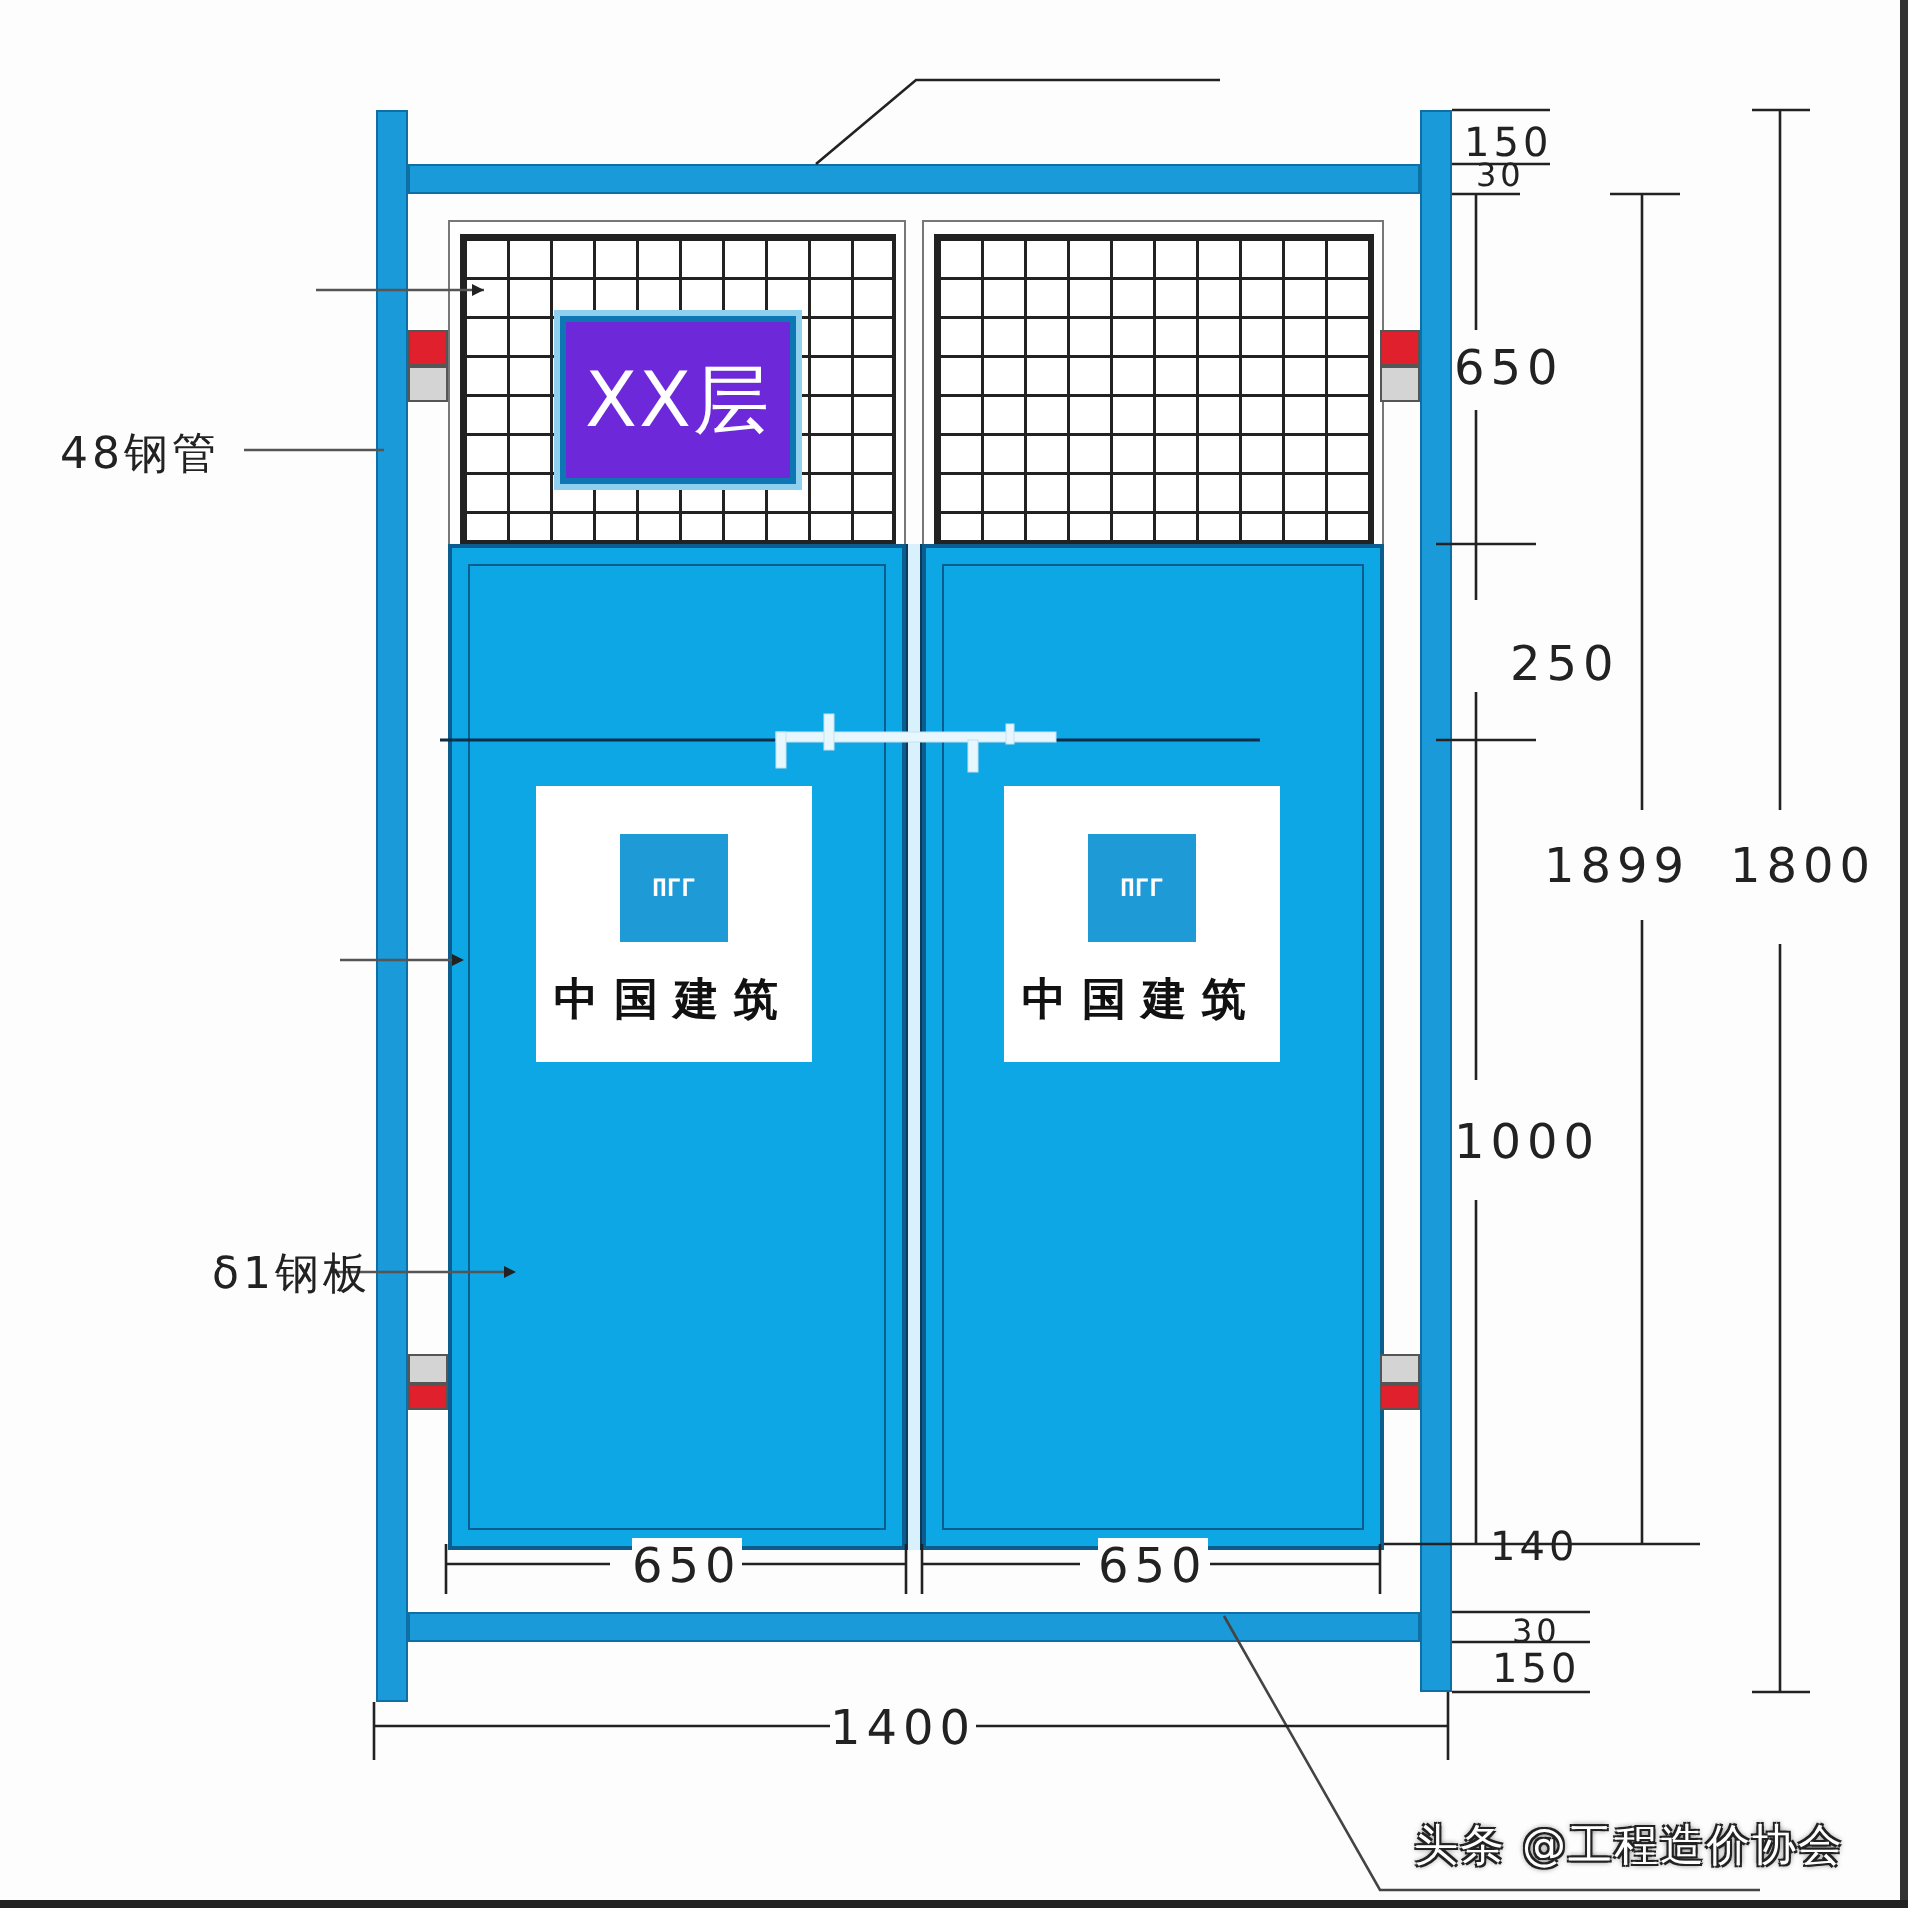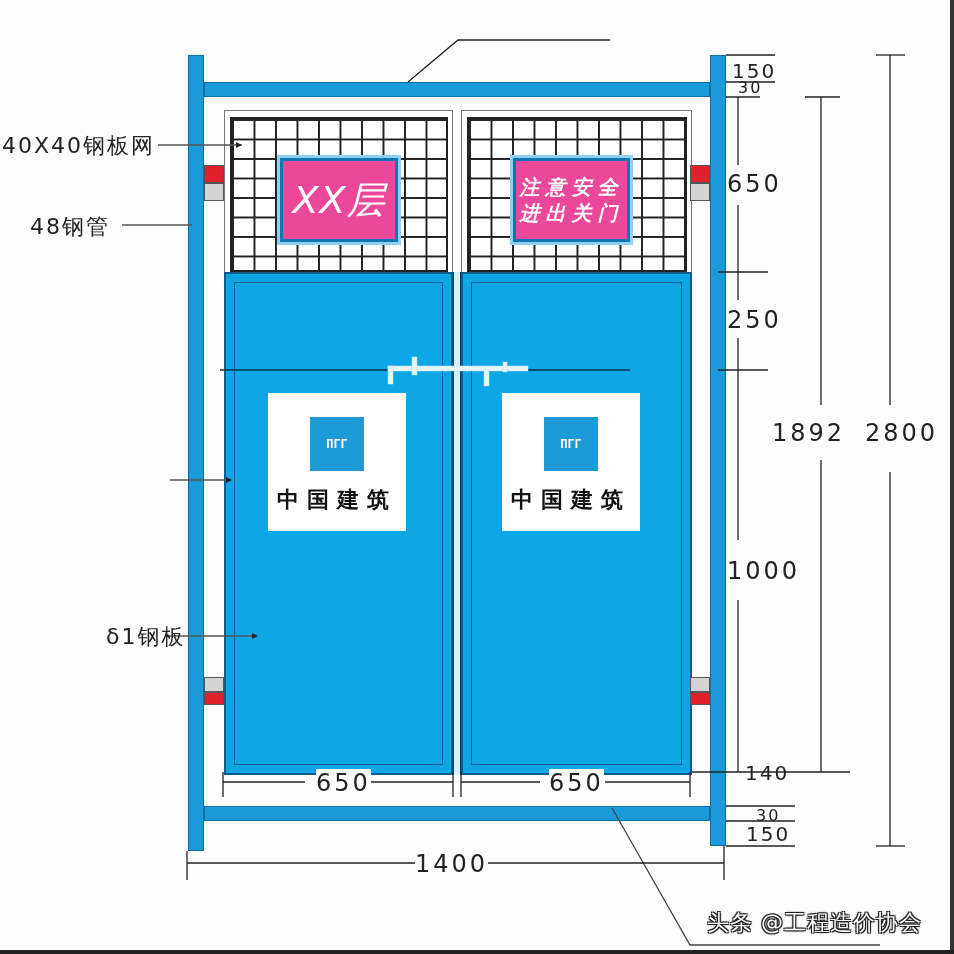--- a/index.html
+++ b/index.html
@@ -7,21 +7,21 @@
   .abs{position:absolute;}
   .blue{background:#1a9ad8;}
   .frame-post{border:1px solid #0d6fa3;box-sizing:border-box;}
   .label{position:absolute;font-size:22px;letter-spacing:2px;white-space:nowrap;color:#222;}
   .dim{position:absolute;font-size:24px;letter-spacing:3px;white-space:nowrap;color:#222;background:#fdfdfd;}
   .dim-sm{position:absolute;font-size:20px;letter-spacing:2px;white-space:nowrap;color:#222;line-height:22px;}
   .mesh{position:absolute;background-color:#fff;border:2px solid #222;box-sizing:border-box;
         background-image:linear-gradient(#222 1.5px,transparent 1.5px),linear-gradient(90deg,#222 1.5px,transparent 1.5px);
         background-size:21.5px 19.5px;}
   .mesh-outer{position:absolute;border:1.5px solid #777;box-sizing:border-box;background:#fff;}
-  .sign{position:absolute;background:#ec4899;border:3px solid #0e76b3;box-shadow:0 0 0 3px #8fd0ef;box-sizing:border-box;color:#fff;display:flex;align-items:center;justify-content:center;text-align:left;font-style:italic;}
+  .sign{position:absolute;background:#6d28d9;border:3px solid #0e76b3;box-shadow:0 0 0 3px #8fd0ef;box-sizing:border-box;color:#fff;display:flex;align-items:center;justify-content:center;text-align:left;}
   .panel{position:absolute;background:#0ea7e6;border:2px solid #0b5d8e;box-sizing:border-box;}
   .panel-inner{position:absolute;border:1.5px solid #0b5d8e;box-sizing:border-box;}
   .logo-card{position:absolute;background:#fff;display:flex;flex-direction:column;align-items:center;}
   .logo-mark{width:54px;height:54px;background:#1e9ad6;display:flex;align-items:center;justify-content:center;color:#fff;font-family:"DejaVu Sans Mono",monospace;font-size:12px;line-height:12px;text-align:center;font-weight:bold;}
   .logo-text{margin-top:20px;font-size:22px;font-weight:bold;letter-spacing:8px;color:#111;}
   .hinge-red{position:absolute;background:#e0202c;border:1px solid #555;box-sizing:border-box;}
   .hinge-grey{position:absolute;background:#d4d4d4;border:1px solid #555;box-sizing:border-box;}
   .watermark{position:absolute;font-size:22px;color:#fff;letter-spacing:1px;
     text-shadow:-1px -1px 0 #222,1px -1px 0 #222,-1px 1px 0 #222,1px 1px 0 #222,0 0 3px #000;}
   svg.overlay{position:absolute;left:0;top:0;}
@@ -47,24 +47,20 @@
   <div class="logo-card" style="left:268px;top:393px;width:138px;height:138px;">
     <div class="logo-mark" style="margin-top:24px;">
       <span>ΠΓΓ</span>
         <br>
     </div>
     <span class="logo-text" style="margin-top:14px;">中国建筑</span>
   </div>
 
   <div class="mesh-outer" style="left:461px;top:110px;width:231px;height:665px;"></div>
   <div class="mesh" style="left:467px;top:117px;width:220px;height:155px;"></div>
-  <div class="sign" style="left:513px;top:158px;width:117px;height:84px;flex-direction:column;font-size:20px;letter-spacing:6px;line-height:26px;font-weight:bold;">
-    <span>注意安全</span>
-    <span>进出关门</span>
-  </div>
   <div class="panel" style="left:461px;top:272px;width:231px;height:503px;">
     <div class="panel-inner" style="left:8px;top:8px;right:8px;bottom:8px;"></div>
   </div>
   <div class="logo-card" style="left:502px;top:393px;width:138px;height:138px;">
     <div class="logo-mark" style="margin-top:24px;">
       <span>ΠΓΓ</span>
         <br>
     </div>
     <span class="logo-text" style="margin-top:14px;">中国建筑</span>
   </div>
@@ -141,34 +137,33 @@
       <rect x="503" y="362" width="4" height="10"></rect>
     </g>
 
     <g fill="#222">
       <polygon points="242,145 236,142 236,148"></polygon>
       <polygon points="232,480 226,477 226,483"></polygon>
       <polygon points="258,636 252,633 252,639"></polygon>
     </g>
   </svg>
 
-  <span class="label" style="left:2px;top:131px;">40X40钢板网</span>
   <span class="label" style="left:30px;top:212px;">48钢管</span>
   <span class="label" style="left:70px;top:622px;margin-left:36px;">δ1钢板</span>
 
   <span class="dim-sm" style="left:732px;top:60px;">150</span>
   <span class="dim-sm" style="left:738px;top:80px;font-size:16px;line-height:16px;">30</span>
   <span class="dim" style="left:727px;top:170px;">650</span>
-  <span class="dim" style="left:727px;top:306px;">250</span>
+  <span class="dim" style="left:727px;top:318px;padding-left:28px;">250</span>
   <span class="dim" style="left:727px;top:557px;">1000</span>
   <span class="dim-sm" style="left:745px;top:762px;">140</span>
   <span class="dim-sm" style="left:756px;top:808px;font-size:16px;line-height:16px;">30</span>
   <span class="dim-sm" style="left:746px;top:823px;">150</span>
-  <span class="dim" style="left:772px;top:419px;">1892</span>
-  <span class="dim" style="left:865px;top:419px;">2800</span>
+  <span class="dim" style="left:772px;top:419px;">1899</span>
+  <span class="dim" style="left:865px;top:419px;">1800</span>
   <span class="dim" style="left:316px;top:769px;">650</span>
   <span class="dim" style="left:549px;top:769px;">650</span>
   <span class="dim" style="left:415px;top:850px;">1400</span>
 
   <span class="watermark" style="left:707px;top:908px;">头条 @工程造价协会</span>
 
   <div class="abs" style="left:950px;top:0;width:4px;height:954px;background:#333;"></div>
   <div class="abs" style="left:0;top:950px;width:954px;height:4px;background:#222;"></div>
 </div>
 

